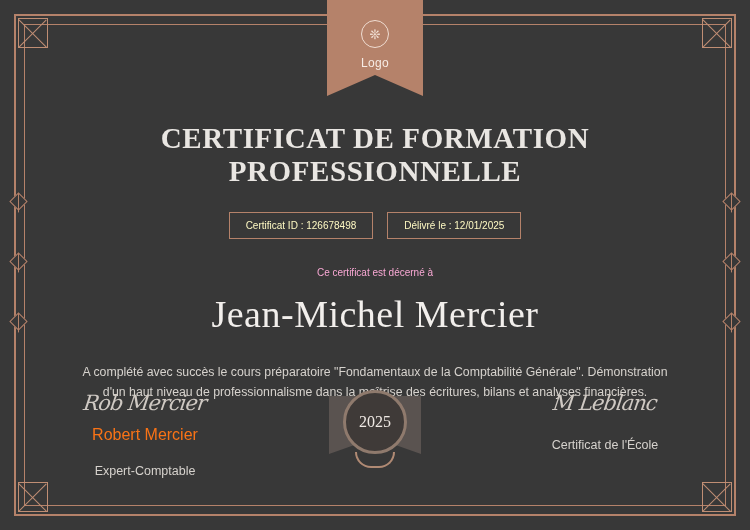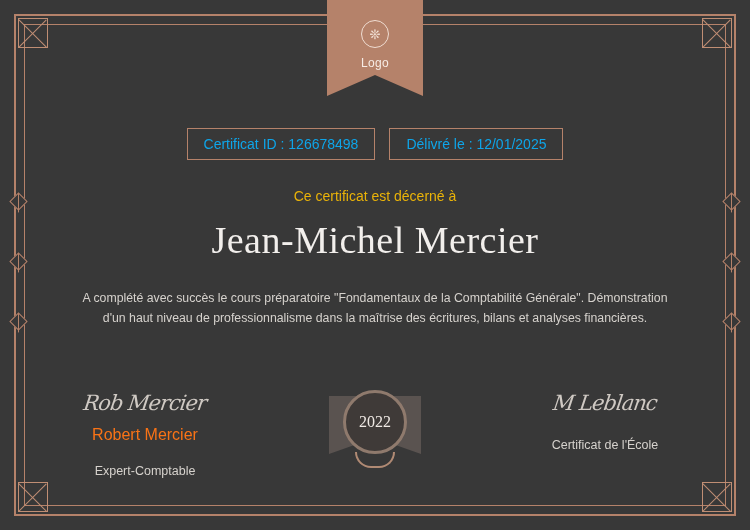--- a/index.html
+++ b/index.html
@@ -138,29 +138,29 @@
     margin: 18px 0 0;
   }
   .meta-row {
     margin-top: 24px;
     display: flex;
     justify-content: center;
     gap: 14px;
   }
   .meta-chip {
     border: 1px solid #b5826a;
-    color: #0ea5e9;
-    font-size: 14px;
+    color: #fef9c3;
+    font-size: 10px;
     padding: 7px 16px;
     white-space: nowrap;
   }
   .awarded-to {
     margin-top: 28px;
-    font-size: 14px;
-    color: #eab308;
+    font-size: 10px;
+    color: #f9a8d4;
   }
   .recipient {
     font-family: "Liberation Serif", serif;
     font-size: 38px;
     color: #f2efec;
     margin-top: 14px;
     letter-spacing: .5px;
   }
   .description {
     margin: 26px auto 0;
@@ -275,20 +275,21 @@
   <div class="lozenge r1"></div>
   <div class="lozenge r2"></div>
   <div class="lozenge r3"></div>
 
   <div class="ribbon">
     <div class="seal-mark">❊</div>
     <div class="logo-text">Logo</div>
   </div>
 
   <div class="content">
+    <h1 class="title">CERTIFICAT DE FORMATION PROFESSIONNELLE</h1>
 
     <div class="meta-row">
       <div class="meta-chip">Certificat ID : 126678498</div>
       <div class="meta-chip">Délivré le : 12/01/2025</div>
     </div>
 
     <div class="awarded-to">Ce certificat est décerné à</div>
     <div class="recipient">Jean-Michel Mercier</div>
     <p class="description">A complété avec succès le cours préparatoire "Fondamentaux de la Comptabilité Générale". Démonstration d'un haut niveau de professionnalisme dans la maîtrise des écritures, bilans et analyses financières.</p>
   </div>
@@ -297,21 +298,21 @@
 
     <div class="sign-block">
       <div class="sign-script">Rob Mercier</div>
       <div class="sign-name">Robert Mercier</div>
       <div class="sign-role">Expert-Comptable</div>
     </div>
 
     <div class="seal">
       <div class="badge-back"></div>
       <div class="ring-outer">
-        <span class="year">2022</span>
+        <span class="year">2025</span>
       </div>
       <div class="ring-lower"></div>
     </div>
 
     <div class="sign-block">
       <div class="sign-script">M Leblanc</div>
       <div class="sign-role">Certificat de l'École</div>
     </div>
 
   </div>

